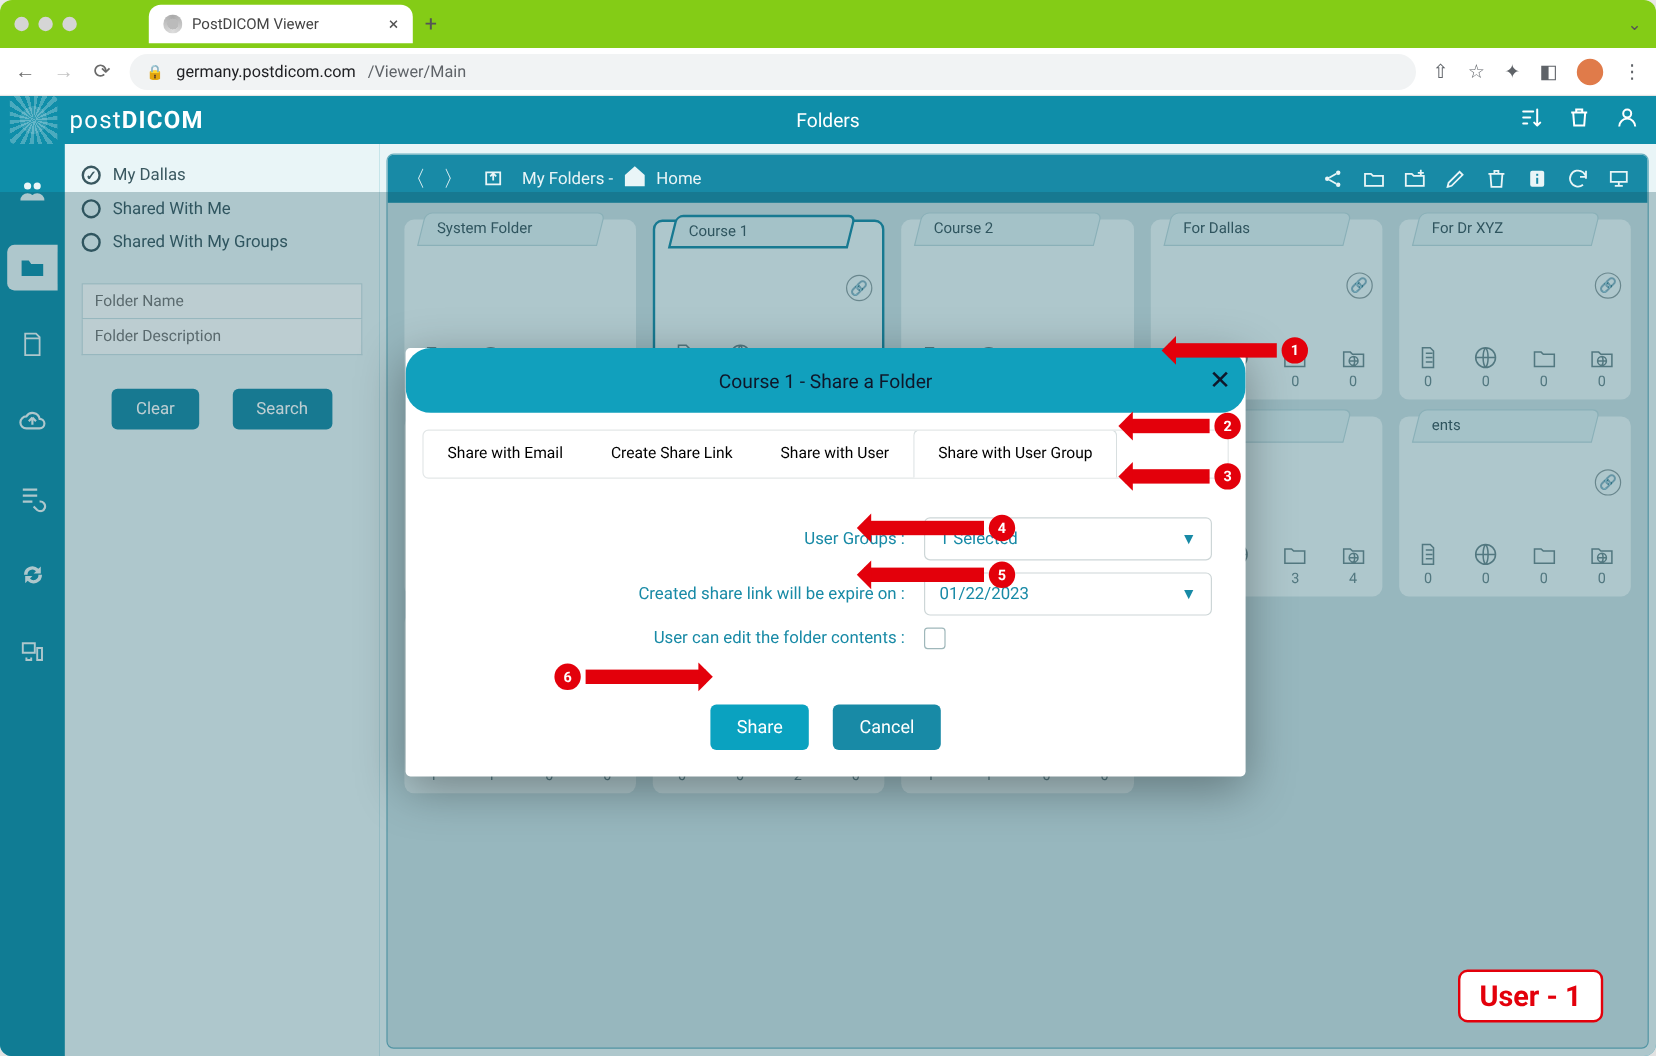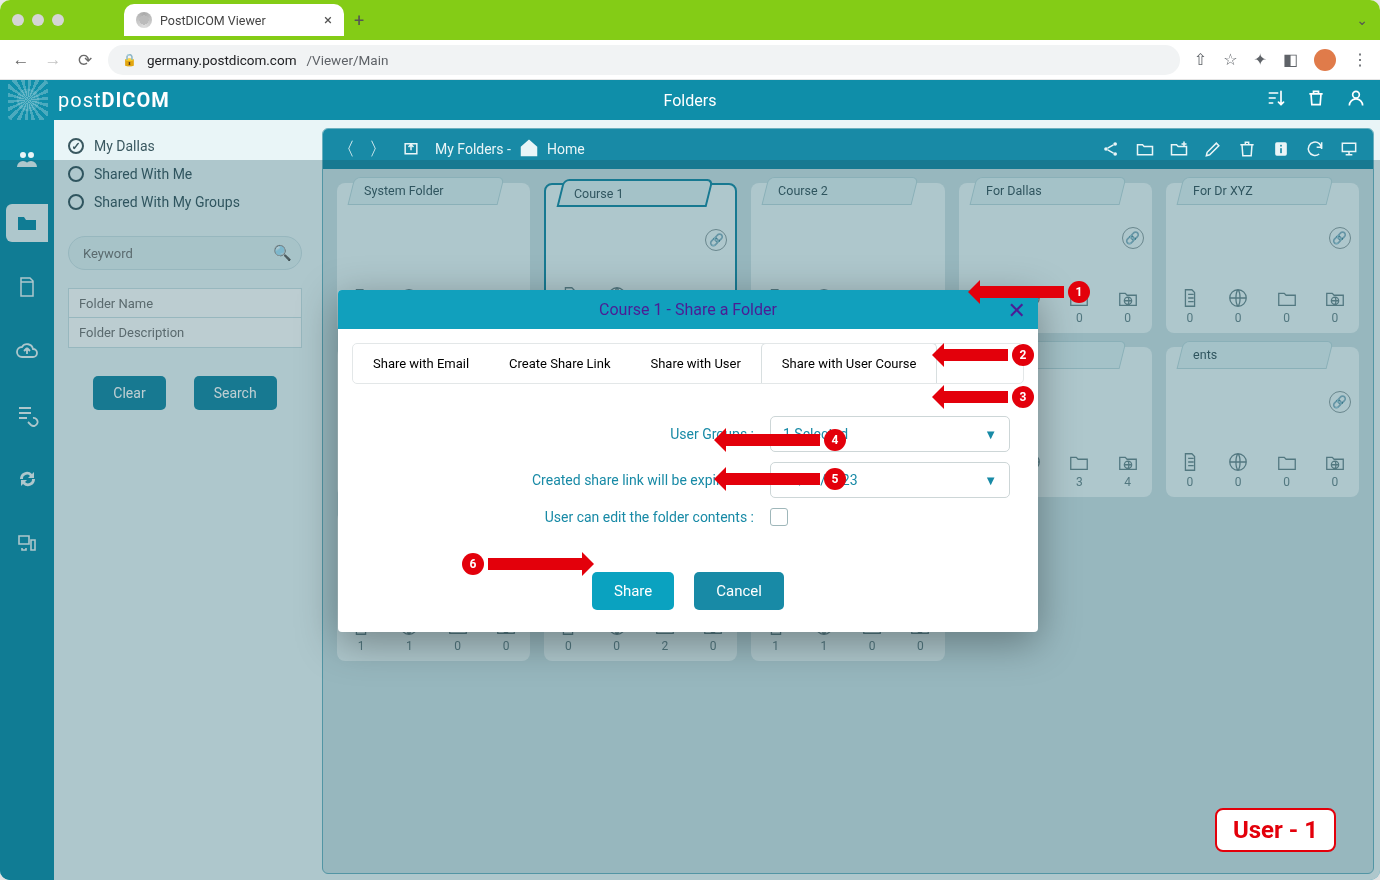--- a/index.html
+++ b/index.html
@@ -75,21 +75,21 @@
   .flink { position:absolute; right:8px; top:44px; width:22px;height:22px;border-radius:50%;border:1px solid #8a9da0; display:flex;align-items:center;justify-content:center;font-size:12px;color:#6a7d80;}
   .fstats { position:absolute; left:0; right:0; bottom:8px; display:flex; justify-content:space-around; }
   .fstat { display:flex; flex-direction:column; align-items:center; gap:2px; color:#6a888e; font-size:12px; }
   .fstat svg { width:22px; height:22px; fill:none; stroke:#6a888e; stroke-width:1.4; }
 
   
   .dim { position:absolute; left:0; right:0; top:80px; bottom:0; background:rgba(20,80,95,.28); }
 
   
   .modal { position:absolute; left:338px; top:210px; width:700px; background:#fff; border-radius:4px; box-shadow:0 10px 40px rgba(0,0,0,.35); overflow:hidden; }
-  .mhead { background:#11a0bd; color:#4c1d95; height:39px; display:flex; align-items:center; justify-content:center; position:relative; font-size:16px; }
+  .mhead { background:#11a0bd; color:#0f172a; height:54px; display:flex; align-items:center; justify-content:center; position:relative; font-size:16px;border-radius:21px; }
   .mhead .close { position:absolute; right:12px; top:50%; transform:translateY(-50%); font-size:22px; cursor:pointer; }
   .mtabs { display:flex; border:1px solid #e3e7e8; border-radius:5px; margin:14px 14px 0 14px; overflow:hidden; }
   .mtab { flex:0 0 auto; padding:12px 20px; font-size:13px; color:#000000; cursor:pointer; }
   .mtab.active { border:1px solid #d8dfe0; border-bottom-color:#fff; border-radius:5px 5px 0 0; margin:-1px 0 -1px 0; background:#fff; }
   .mbody { padding:22px 28px 26px 28px; }
   .mrow { display:flex; align-items:center; margin:10px 0; }
   .mlabel { flex:1; text-align:right; color:#188aa6; font-size:14px; padding-right:16px; }
   .mctl { width:240px; }
   .mselect { height:36px; border:1px solid #cdd6d7; border-radius:5px; display:flex; align-items:center; justify-content:space-between; padding:0 12px; color:#188aa6; font-size:14px; }
   .chev { color:#188aa6; font-size:13px; }
@@ -214,24 +214,20 @@
             <span>My Dallas</span>
           </label>
         <label>
             <span class="rdot"></span>
             <span>Shared With Me</span>
           </label>
         <label>
             <span class="rdot"></span>
             <span>Shared With My Groups</span>
           </label>
-      </div>
-      <div class="kw">
-        <input placeholder="Keyword" style="">
-        <span class="mag">🔍</span>
       </div>
       <input class="finput" placeholder="Folder Name" style="">
       <input class="finput" placeholder="Folder Description" style="">
       <div class="sidebtns">
         <button>Clear</button>
         <button>Search</button>
       </div>
     </div>
 
     <div class="content">
@@ -717,21 +713,21 @@
 
     <div class="modal">
       <div class="mhead">
         <span>Course 1 - Share a Folder</span>
         <span class="close">✕</span>
       </div>
       <div class="mtabs" id="mtabs">
           <div class="mtab">Share with Email</div>
           <div class="mtab">Create Share Link</div>
           <div class="mtab">Share with User</div>
-          <div class="mtab active">Share with User Course</div>
+          <div class="mtab active">Share with User Group</div>
         </div>
       <div class="mbody">
         <div class="mrow">
           <div class="mlabel">User Groups :</div>
           <div class="mctl">
               <div class="mselect">
                 <span>1 Selected</span>
                 <span class="chev">▼</span>
               </div>
             </div>

